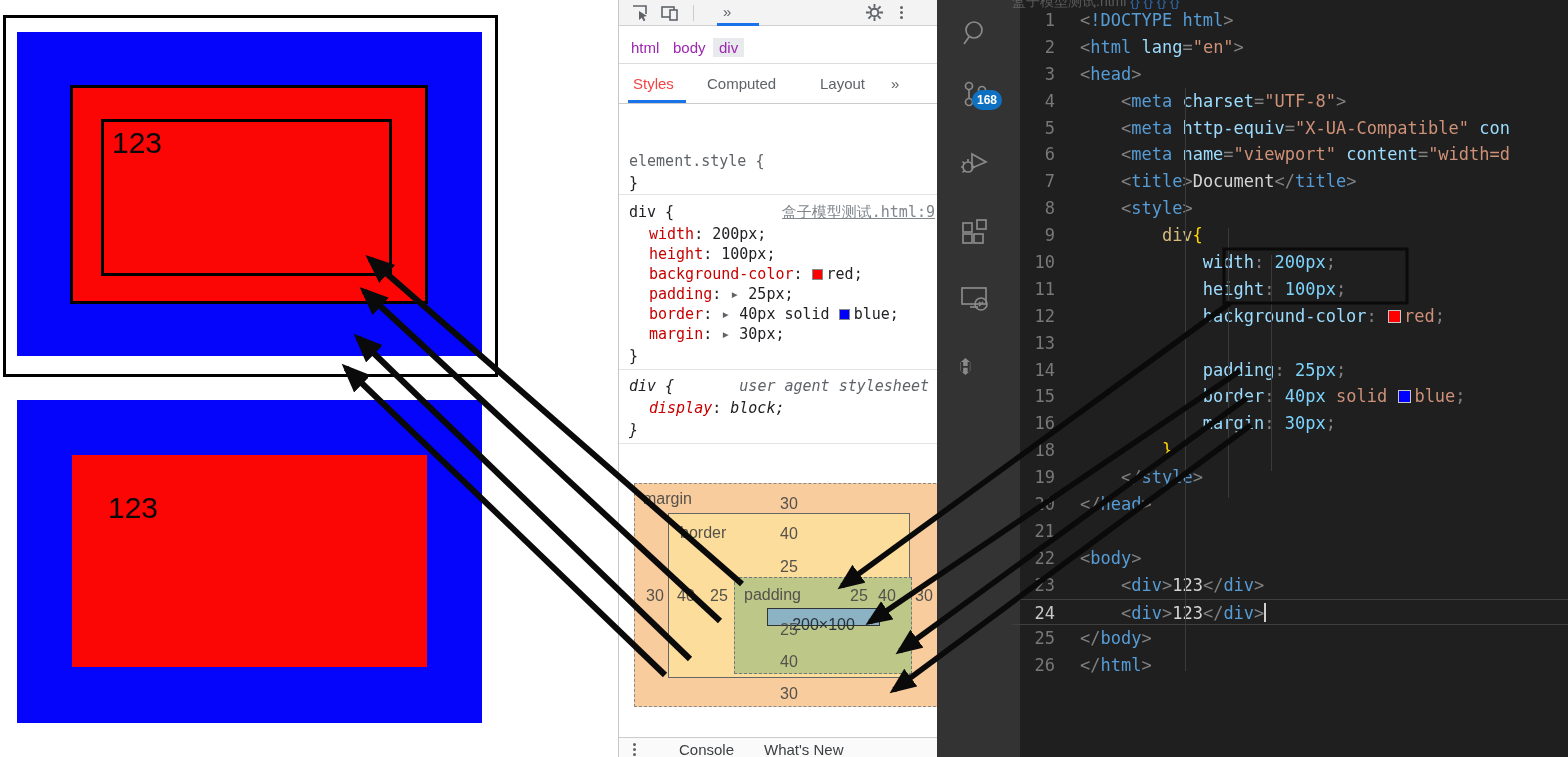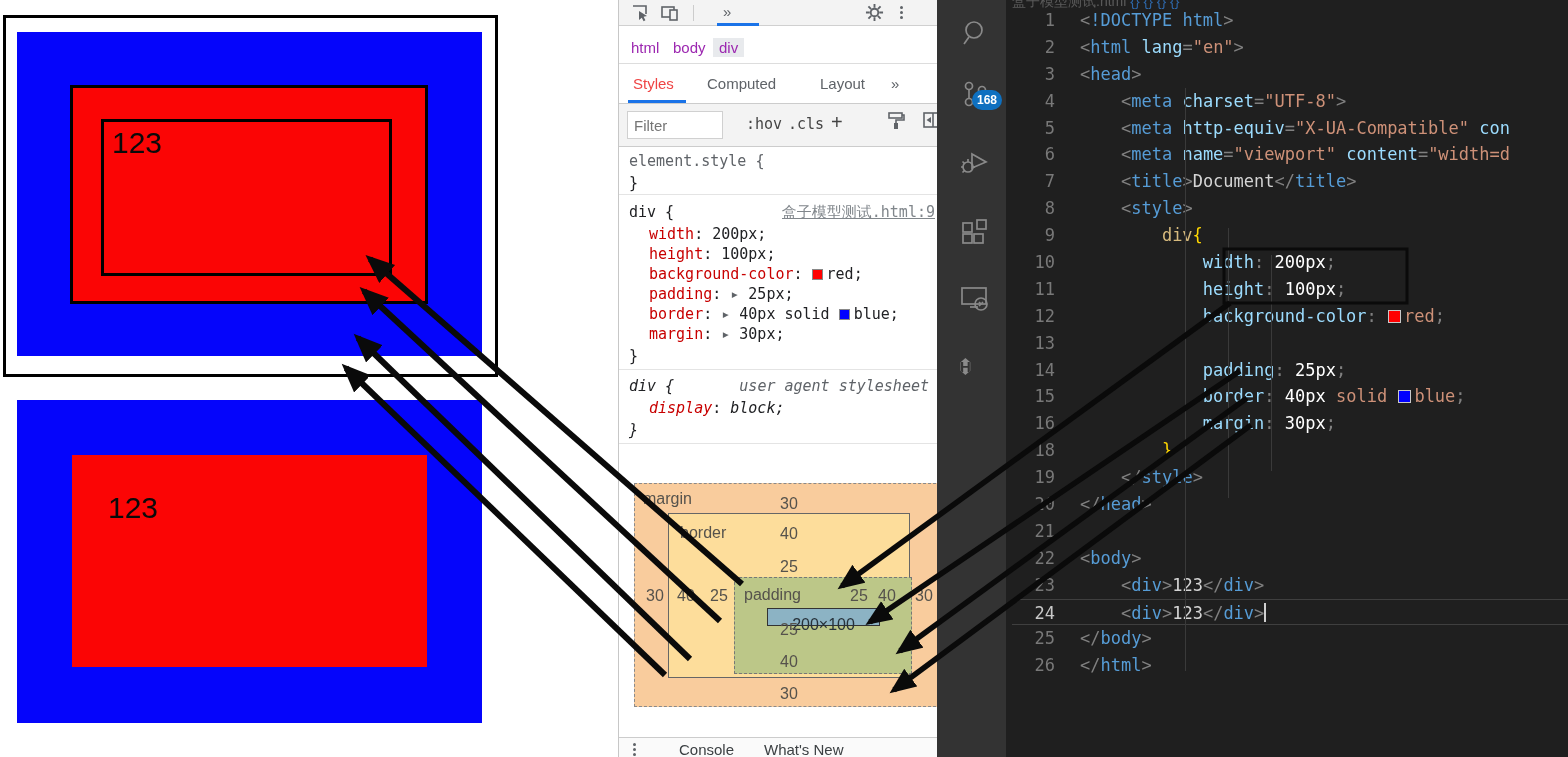--- a/index.html
+++ b/index.html
@@ -43,34 +43,34 @@
   #bm-margin { left:15px; top:483px; width:307px; height:224px; background:#f9cc9d; border:1px dashed #8a8a8a; }
   #bm-border { left:33px; top:29px; width:242px; height:165px; background:#fddd9b; border:1px solid #666; }
   #bm-padding { left:65px; top:63px; width:178px; height:97px; background:#bcc788; border:1px dashed #777; }
   #bm-content { left:98px; top:94px; width:113px; height:18px; background:#8cb3c4; border:1px solid #333; text-align:center; line-height:32px; font-size:16px; color:#27323a; }
   .bm-t { position:absolute; font-size:16px; color:#55524c; transform:translateX(-50%); white-space:nowrap; }
   .bm-l { position:absolute; font-size:16px; color:#55524c; white-space:nowrap; }
   .dt-drawer { left:0; top:737px; width:319px; height:20px; background:#fafafa; border-top:1px solid #ccc; color:#3c4043; font-size:15px; }
 
   
   #vscode { left:937px; top:0; width:631px; height:757px; background:#1f1f1f; overflow:hidden; }
-  #activitybar { left:0; top:0; width:69px; height:757px; background:#333333; }
+  #activitybar { left:0; top:0; width:83px; height:757px; background:#333333; }
   .act-ic { position:absolute; left:23px; width:30px; height:30px; }
   .act-ic svg { stroke:#8a8a8a; fill:none; stroke-width:1.7; }
   .scm-badge { position:absolute; left:35px; top:90px; min-width:30px; height:20px; background:#0e70c0; border-radius:10px; color:#fff; font-size:12px; font-weight:bold; text-align:center; line-height:20px; padding:0 4px; }
   .hexagon { width:30px; height:30px; background:#8a8a8a; clip-path:polygon(50% 0,95% 25%,95% 75%,50% 100%,5% 75%,5% 25%); color:#333; font-weight:bold; text-align:center; line-height:30px; font-size:15px; }
   #tabstrip { left:75px; top:-7px; width:556px; height:19px; color:#8a8a8a; font-size:14px; overflow:hidden; white-space:nowrap; }
   #editor { left:75px; top:7px; width:556px; height:750px; }
   .code-row { display:flex; height:26.9px; line-height:26.9px; font-family:"DejaVu Sans Mono", monospace; font-size:17px; }
   .code-row.active { border-top:1px solid #3f3f3f; border-bottom:1px solid #3f3f3f; }
   .gutter { width:68px; text-align:right; padding-right:25px; color:#787878; flex:none; }
   .code-row.active .gutter { color:#c8c8c8; }
   .code { white-space:pre; }
   .tk-p{color:#808080} .tk-t{color:#569cd6} .tk-a{color:#9cdcfe} .tk-s{color:#ce9178}
-  .tk-x{color:#d4d4d4} .tk-sel{color:#d7ba7d} .tk-pr{color:#9cdcfe} .tk-nu{color:#ffffff}
+  .tk-x{color:#d4d4d4} .tk-sel{color:#d7ba7d} .tk-pr{color:#9cdcfe} .tk-nu{color:#7dd3fc}
   .tk-kw{color:#ce9178} .tk-br{color:#ffd700}
   .vsw { display:inline-block; width:13px; height:13px; border:1px solid #c8c8c8; margin:0 3px -1px 1px; }
   .vsw.red{background:#f00} .vsw.blue{background:#00f}
   .cursor { display:inline-block; width:2px; height:19px; background:#cfcfcf; margin-bottom:-3px; }
   .indent-guide { position:absolute; width:1px; background:#3a3a3a; }
 
   
   #overlay { left:0; top:0; width:1568px; height:757px; pointer-events:none; z-index:60; }
 </style>
 </head>
@@ -132,40 +132,20 @@
     </div>
 
     <div class="abs dt-tabs">
       <span class="abs dt-tab active" style="left:14px;">Styles</span>
       <span class="abs dt-underline" style="left:9px;bottom:0;width:58px;"></span>
       <span class="abs dt-tab" style="left:88px;">Computed</span>
       <span class="abs dt-tab" style="left:201px;">Layout</span>
       <span class="abs dt-tab" style="left:272px;">»</span>
     </div>
 
-    <div class="abs dt-filterrow">
-      <input class="abs dt-filter" placeholder="Filter" style="">
-      <span class="abs mono" style="left:127px;top:11px;color:#444;">:hov</span>
-      <span class="abs mono" style="left:169px;top:11px;color:#444;">.cls</span>
-      <span class="abs" style="left:212px;top:7px;font-size:20px;color:#444;">+</span>
-      <span class="abs" style="left:268px;top:7px;">
-        <svg width="18" height="20" viewBox="0 0 18 20">
-            <rect x="2" y="2" width="13" height="5" stroke="#5f6368" stroke-width="1.6" fill="none"></rect>
-            <path d="M15 4h2v5H9v3" stroke="#5f6368" stroke-width="1.6" fill="none"></path>
-            <rect x="7" y="12" width="4" height="6" fill="#5f6368"></rect>
-          </svg>
-      </span>
-      <span class="abs" style="left:304px;top:8px;">
-        <svg width="16" height="16" viewBox="0 0 16 16">
-            <rect x="1" y="1" width="14" height="14" stroke="#5f6368" stroke-width="1.6" fill="none"></rect>
-            <line x1="10" y1="1" x2="10" y2="15" stroke="#5f6368" stroke-width="1.6"></line>
-            <path d="M8 5v6L3.5 8z" fill="#5f6368"></path>
-          </svg>
-      </span>
-    </div>
 
     <div class="abs mono" style="left:10px;top:152px;"><span class="dt-gray">element.style {</span></div>
     <div class="abs mono" style="left:10px;top:174px;">}</div>
     <div class="abs dt-divider" style="top:194px;"></div>
 
     <div class="abs mono" style="left:10px;top:203px;">div {</div>
     <div class="abs mono dt-link" style="right:2px;top:203px;max-width:190px;overflow:hidden;">盒子模型测试.html:9</div>
     <div id="rule1-props"></div>
     <div class="abs mono" style="left:10px;top:347px;">}</div>
     <div class="abs dt-divider" style="top:369px;"></div>

